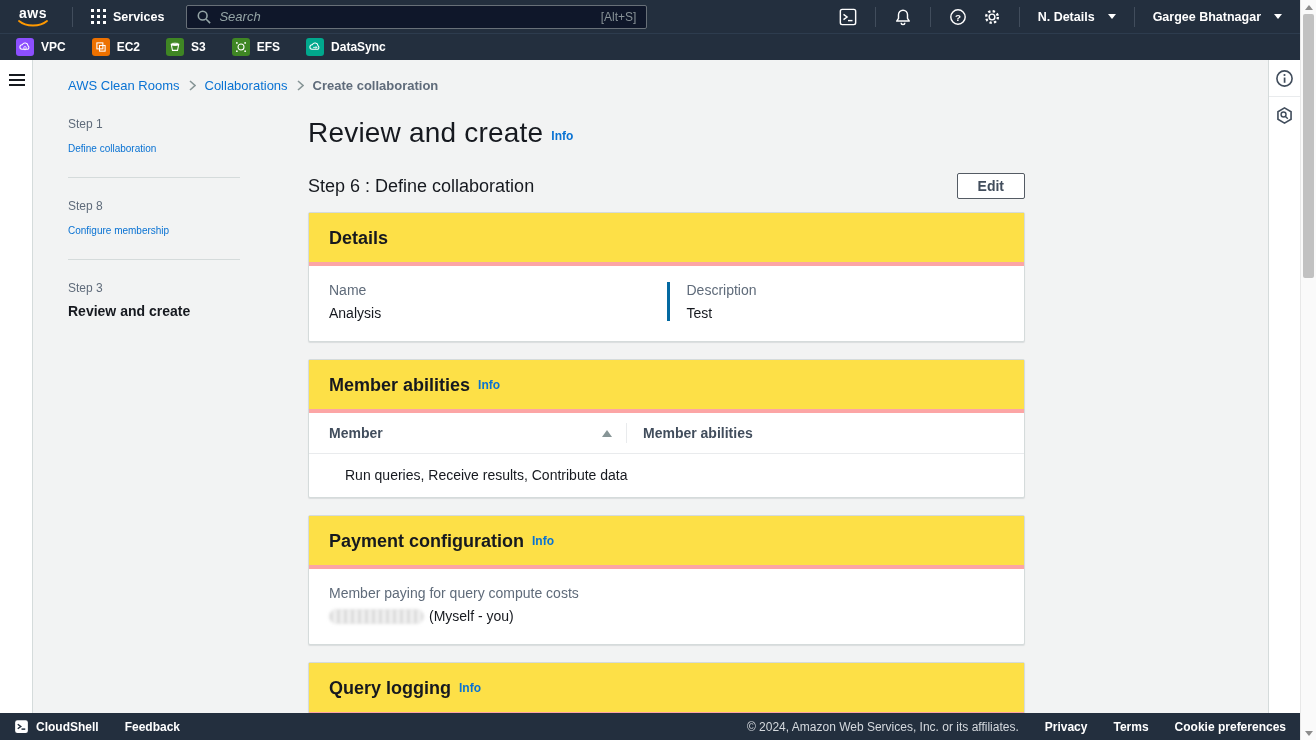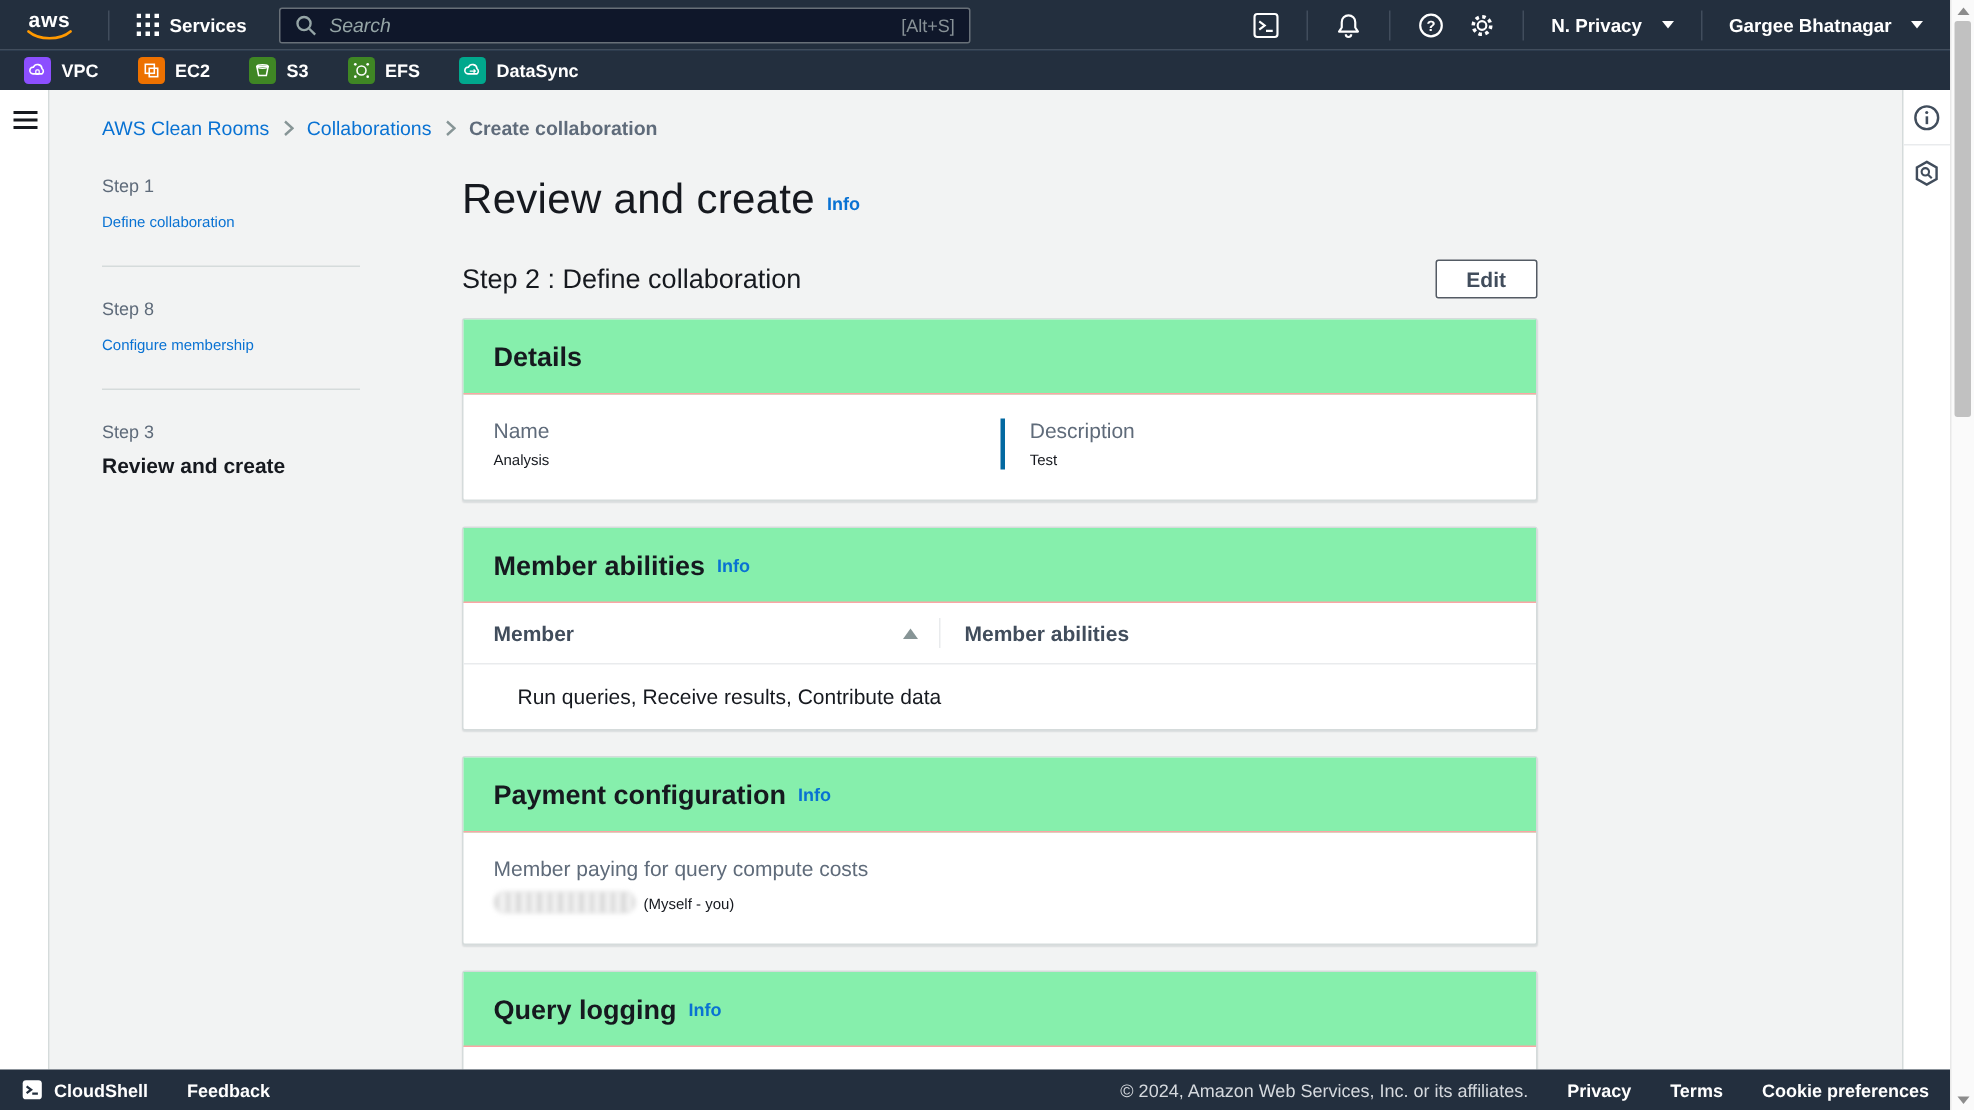--- a/index.html
+++ b/index.html
@@ -55,25 +55,25 @@
   .main-col { width:717px; margin-left:68px; flex:0 0 auto; }
   h1.page-title { font-size:28px; font-weight:400; color:#16191f; display:inline; letter-spacing:.2px; }
   .info-link { color:#0972d3; font-size:12px; font-weight:700; cursor:pointer; margin-left:8px; position:relative; top:-2px; }
   .section-row { display:flex; align-items:center; justify-content:space-between; margin-top:24px; }
   .section-title { font-size:18px; font-weight:500; color:#16191f; }
   .btn-edit { background:#fff; border:1px solid #545b64; border-radius:2px; color:#414d5c; font-weight:700; font-size:14px; padding:4px 20px; cursor:pointer; font-family:"Liberation Sans",sans-serif; }
 
   
   .card { background:#fff; border:1px solid #d5dbdb; border-radius:2px; box-shadow:0 1px 1px rgba(0,28,36,.1); margin-top:13px; }
   .card + .card { margin-top:17px; }
-  .card-header { padding:15px 20px 13px; background:#86efac; border-bottom:1px solid #fca5a5; }
+  .card-header { padding:15px 20px 13px; background:#fde047; border-bottom:4px solid #fca5a5; }
   .card-title { font-size:18px; font-weight:700; color:#16191f; display:inline; }
   .card-body { padding:16px 20px 20px; }
   .field-label { font-size:14px; color:#5f6b7a; margin-bottom:7px; }
-  .field-value { font-size:10px; color:#16191f; }
+  .field-value { font-size:14px; color:#16191f; }
   .details-cols { display:flex; }
   .details-col { width:50%; }
   .details-col.second { border-left:3px solid #0369a1; padding-left:17px; }
 
   
   .tbl-head { display:flex; align-items:center; padding:10px 20px; border-bottom:1px solid #e9ebed; }
   .tbl-col1 { flex:0 0 44%; display:flex; align-items:center; }
   .tbl-col1-inner { flex:1; }
   .th-label { font-size:14px; font-weight:700; color:#414d5c; }
   .sort-tri { width:0; height:0; border-left:5px solid transparent; border-right:5px solid transparent; border-bottom:7px solid #879596; margin-right:14px; }
@@ -162,21 +162,21 @@
           </svg>
         </div>
         <div class="icon-btn">
           <svg width="18" height="18" viewBox="0 0 20 20">
             <circle cx="10" cy="10" r="6.5" stroke="#fff" stroke-width="2.6" fill="none" stroke-dasharray="2.6 2.5"></circle>
             <circle cx="10" cy="10" r="3.2" stroke="#fff" stroke-width="1.6" fill="none"></circle>
           </svg>
         </div>
         <div class="nav-divider"></div>
         <div class="nav-item">
-          <span>N. Privacy</span>
+          <span>N. Details</span>
           <span class="caret"></span>
         </div>
         <div class="nav-divider"></div>
         <div class="nav-item">
           <span>Gargee Bhatnagar</span>
           <span class="caret"></span>
         </div>
       </div>
     </div>
 
@@ -269,21 +269,21 @@
             <div class="step-eyebrow">Step 3</div>
             <div><span class="step-current">Review and create</span></div>
           </div>
 
           <div class="main-col">
             <div>
               <h1 class="page-title">Review and create</h1><span class="info-link">Info</span>
             </div>
 
             <div class="section-row">
-              <div class="section-title">Step 2 : Define collaboration</div>
+              <div class="section-title">Step 6 : Define collaboration</div>
               <button class="btn-edit">Edit</button>
             </div>
 
             <div class="card">
               <div class="card-header">
                 <span class="card-title">Details</span>
               </div>
               <div class="card-body details-cols">
                 <div class="details-col">
                   <div class="field-label">Name</div>

